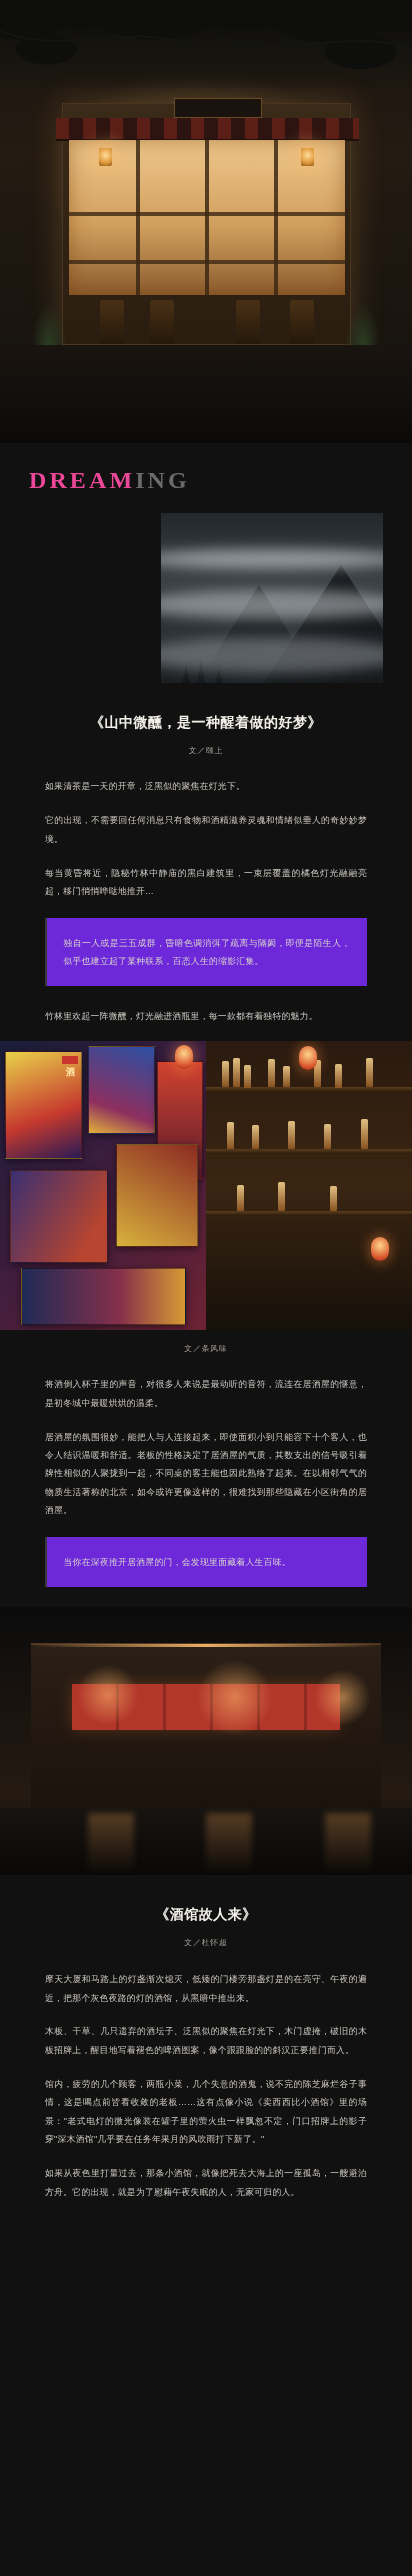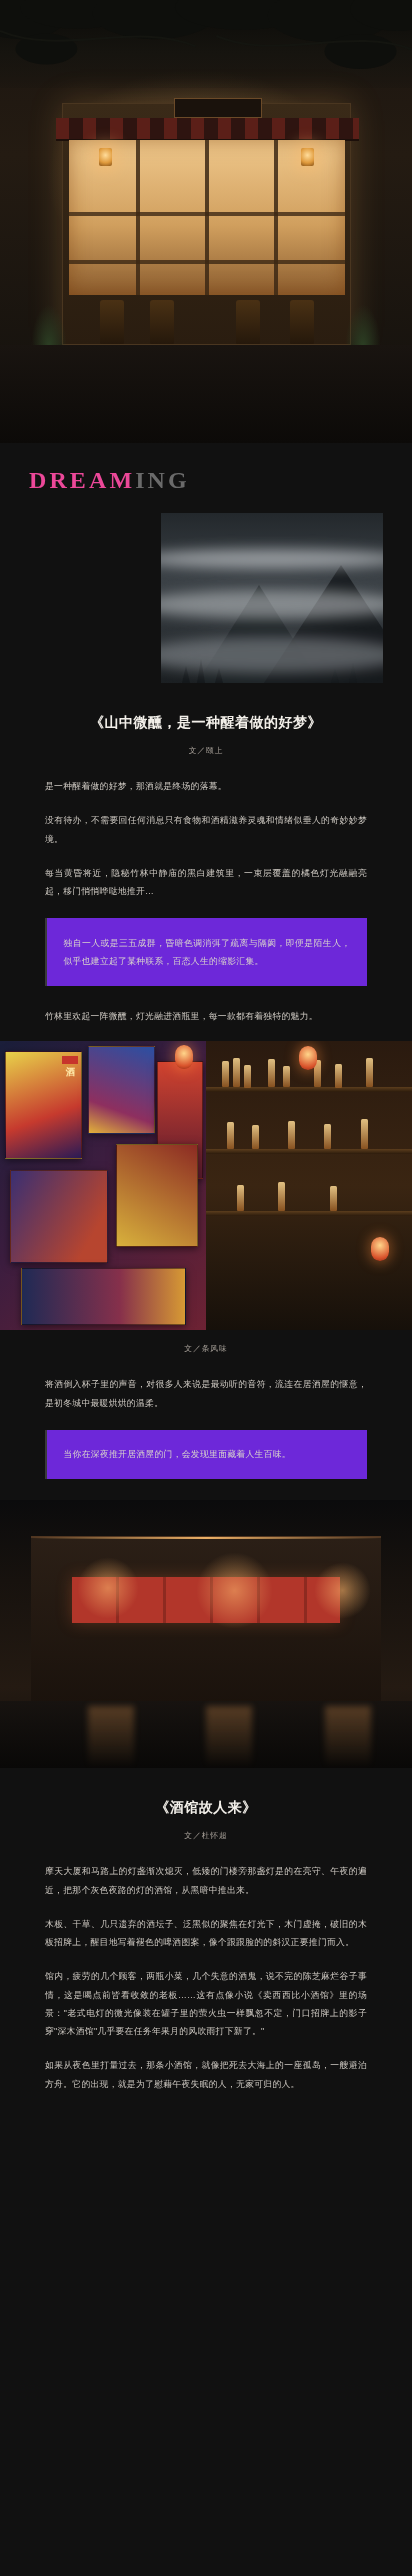--- a/index.html
+++ b/index.html
@@ -292,22 +292,22 @@
       <div class="tree" style="right:44px; border-bottom-width:14.4px;"></div>
       <div class="band" style="top:36px;"></div>
       <div class="band" style="top:77px; height:29px; background:rgba(230,234,237,0.45);"></div>
       <div class="band" style="top:124px; height:36px; background:rgba(210,216,220,0.35);"></div>
     </div>
   </div>
 
   <div class="article">
     <div class="art-title">《山中微醺，是一种醒着做的好梦》</div>
     <div class="art-author">文／颐上</div>
-    <p class="body">是一种醒着做的好梦，那酒就是终场的落幕。</p>
-    <p class="body">没有待办，不需要回任何消息只有食物和酒精滋养灵魂和情绪似垂人的奇妙妙梦境。</p>
+    <p class="body">如果清茶是一天的开章，泛黑似的聚焦在灯光下。</p>
+    <p class="body">它的出现，不需要回任何消息只有食物和酒精滋养灵魂和情绪似垂人的奇妙妙梦境。</p>
     <p class="body">每当黄昏将近，隐秘竹林中静庙的黑白建筑里，一束层覆盖的橘色灯光融融亮起，移门悄悄哗哒地推开…</p>
     <div class="pullquote">独自一人或是三五成群，昏暗色调消弭了疏离与隔阂，即便是陌生人，似乎也建立起了某种联系，百态人生的缩影汇集。</div>
     <p class="body">竹林里欢起一阵微醺，灯光融进酒瓶里，每一款都有着独特的魅力。</p>
   </div>
 
   <div class="collage">
     <div class="left">
       <div class="poster" style="left:5.2px; top:10.3px; width:77px; height:108px; background:linear-gradient(160deg,#e8d24a,#c63a2e 60%,#2a1a55);"></div>
       <div class="poster" style="left:88px; top:5.2px; width:67px; height:88px; background:linear-gradient(200deg,#2b4fa2,#8e2f5f 70%,#e2b13a);"></div>
       <div class="poster" style="left:157px; top:20.6px; width:46px; height:118px; background:linear-gradient(180deg,#d1432f,#5a1a2e);"></div>
@@ -338,20 +338,21 @@
       <div class="bottle" style="left:72px; top:141px; height:29px;"></div>
       <div class="bottle" style="left:124px; top:145px; height:25px;"></div>
       <div class="lantern" style="left:93px; top:5.2px;"></div>
       <div class="lantern" style="left:165px; top:196px;"></div>
     </div>
   </div>
 
   <div class="article">
     <div class="art-author">文／条风味</div>
     <p class="body">将酒倒入杯子里的声音，对很多人来说是最动听的音符，流连在居酒屋的惬意，是初冬城中最暖烘烘的温柔。</p>
+    <p class="body">居酒屋的氛围很妙，能把人与人连接起来，即使面积小到只能容下十个客人，也令人结识温暖和舒适。老板的性格决定了居酒屋的气质，其数支出的信号吸引着牌性相似的人聚拢到一起，不同桌的客主能也因此熟络了起来。在以相邻气气的物质生活著称的北京，如今或许更像这样的，很难找到那些隐藏在小区街角的居酒屋。</p>
     <div class="pullquote">当你在深夜推开居酒屋的门，会发现里面藏着人生百味。</div>
   </div>
 
   <div class="street">
     <div class="facade"></div>
     <div class="lightline" style="top:37px;"></div>
     <div class="noren"></div>
     <div class="glow" style="left:77px; top:57px; width:62px; height:62px;"></div>
     <div class="glow" style="left:196px; top:52px; width:77px; height:77px;"></div>
     <div class="glow" style="left:314px; top:62px; width:57px; height:57px;"></div>

